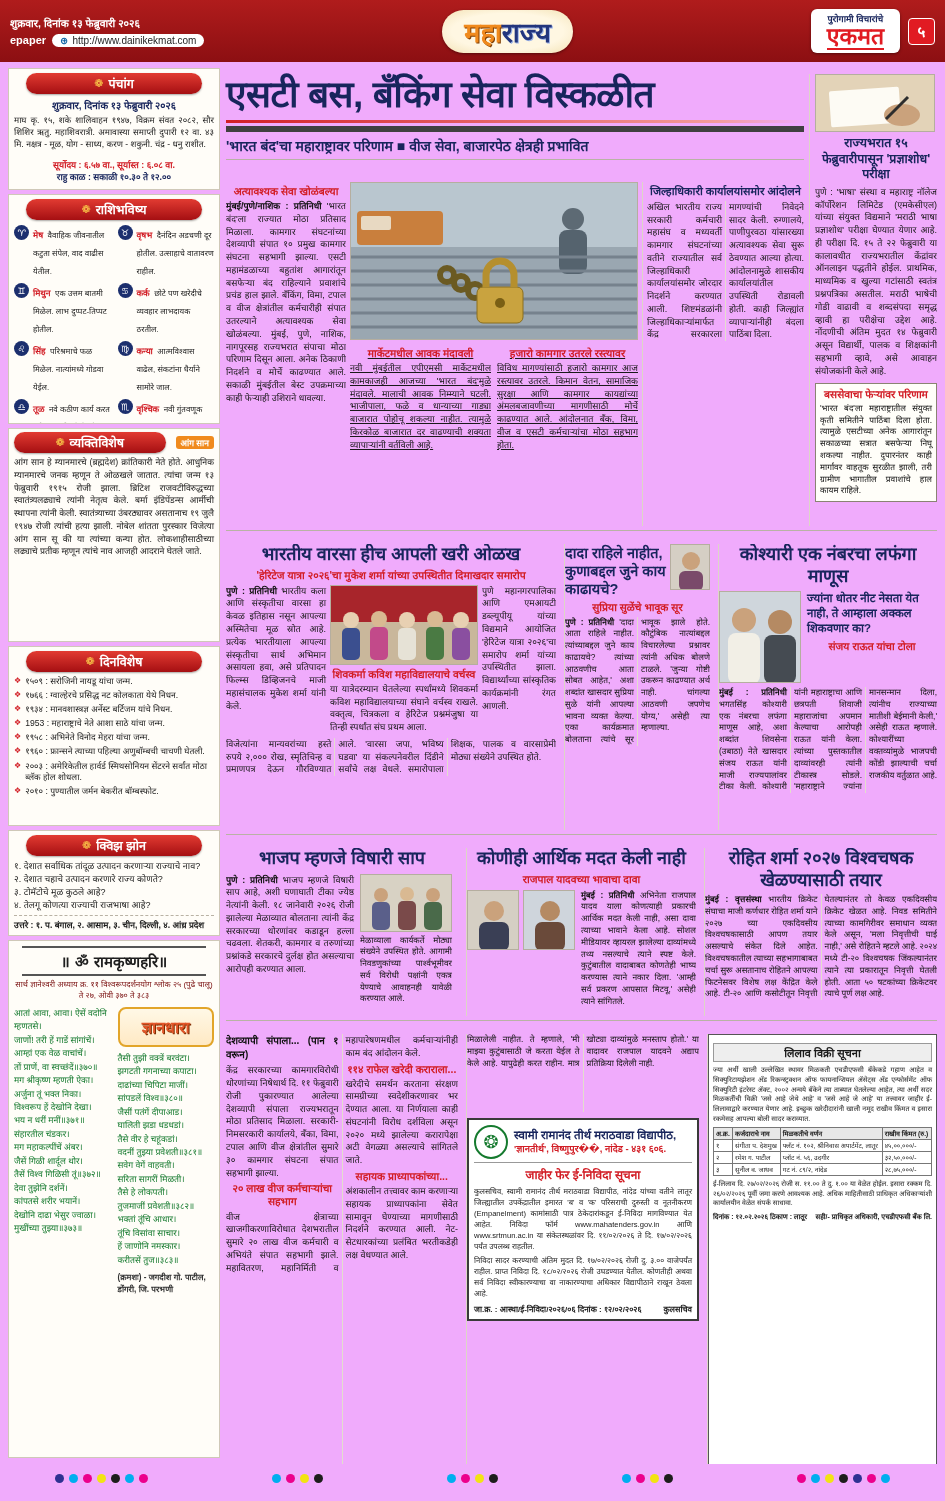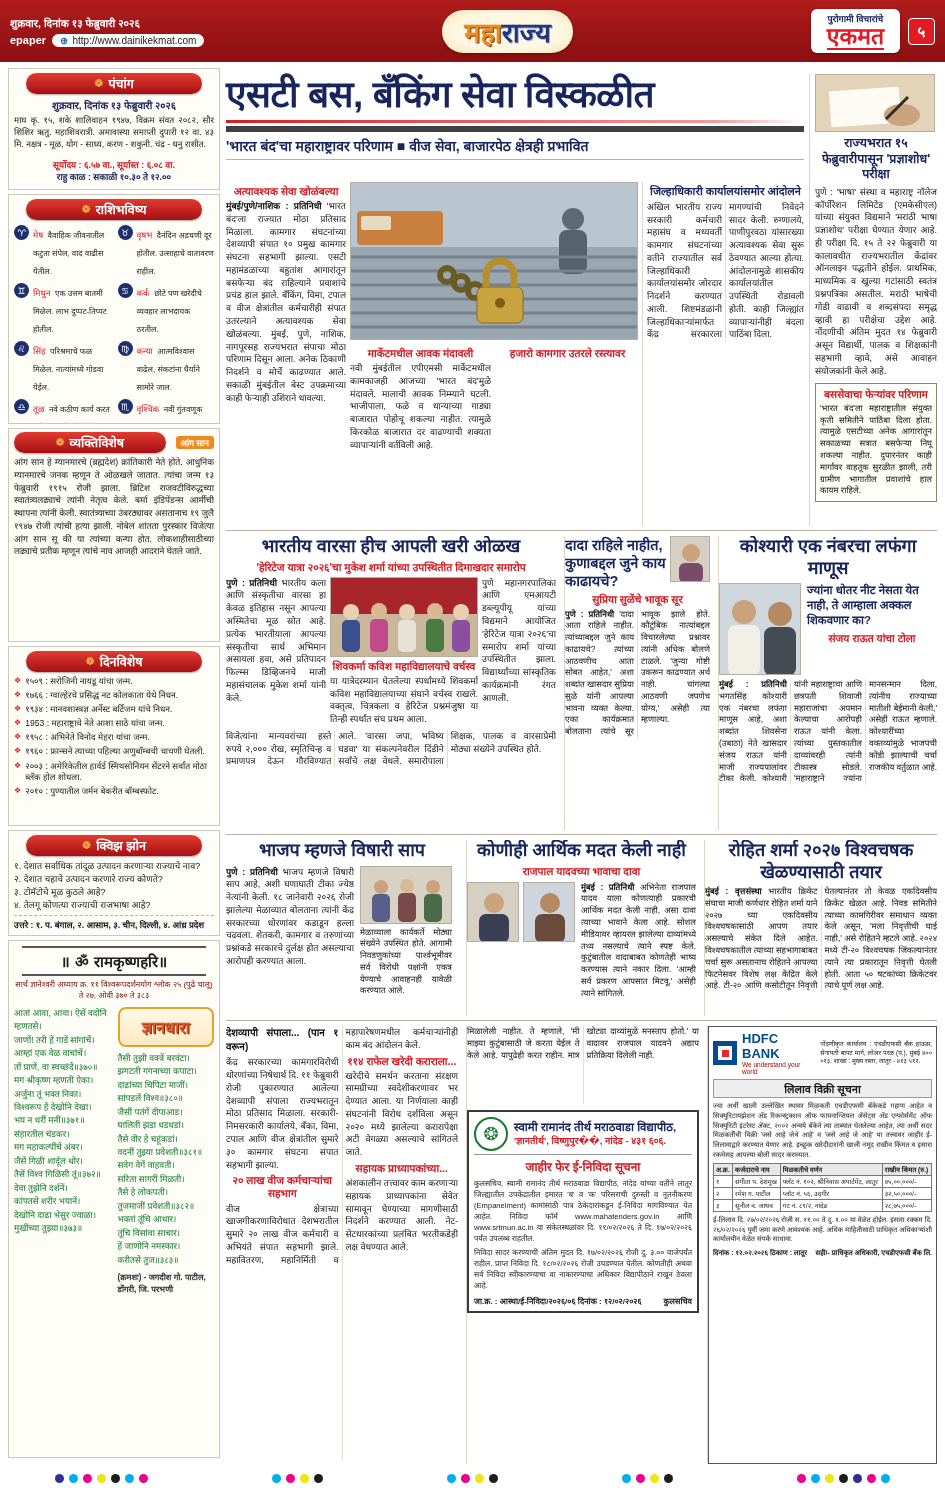--- a/index.html
+++ b/index.html
@@ -1,19 +1,19 @@
 <!DOCTYPE html>
 <html style="--brand_red: #d21e26; --navy: #18255c; --topbar_red: #9d1418; --green: #157a2e; --gold: #f5a623;"><head>
 <meta charset="utf-8">
 <title>Dainik Ekmat ePaper</title>
 <style>
 *{margin:0;padding:0;box-sizing:border-box;}
 :root{--brand_red:#d21e26;--navy:#18255c;--topbar_red:#9d1418;--green:#157a2e;--gold:#f5a623;}
 body{background:#d8d5cc;font-family:"Liberation Sans","DejaVu Sans",sans-serif;}
-.page{position:relative;width:945px;height:1501px;background:#ffffff;margin:0 auto;overflow:hidden;color:#1a1a1a;}
+.page{position:relative;width:945px;height:1501px;background:#f0abfc;margin:0 auto;overflow:hidden;color:#1a1a1a;}
 
 .topbar{position:absolute;left:0;top:0;width:945px;height:62px;background:linear-gradient(#b01c1c,#8c0f12);color:#fff;display:flex;align-items:center;justify-content:space-between;padding:0 10px;}
 .tb-left{display:flex;flex-direction:column;gap:4px;}
 .tb-date{font-size:10.5px;font-weight:bold;}
 .tb-epaper{display:flex;align-items:center;gap:6px;font-size:11px;font-weight:bold;}
 .url-pill{display:flex;align-items:center;gap:4px;background:#fff;color:#222;border-radius:10px;padding:1px 8px;font-size:10px;font-weight:normal;}
 .globe{color:#0b62a4;font-weight:bold;}
 .tb-center{background:radial-gradient(ellipse at center,#fff7e2 60%,#f3e2b5);border-radius:30px;padding:3px 22px;box-shadow:0 1px 3px rgba(0,0,0,.4);}
 .mh1{font-size:27px;font-weight:bold;color:#f08a1d;text-shadow:1px 1px 0 #7c3b00;}
 .mh2{font-size:27px;font-weight:bold;color:#23357d;text-shadow:1px 1px 0 #9db4e8;}
@@ -27,21 +27,21 @@
 .side-sec{border:1px solid #cfc8b8;background:#fffdf8;margin-bottom:4px;padding:3px 5px;overflow:hidden;}
 .sec-pill{display:flex;align-items:center;justify-content:center;gap:5px;background:linear-gradient(#e23b32,#a50f12);color:#fff;font-weight:bold;font-size:12.5px;border-radius:11px;height:21px;margin:1px 12px 4px;box-shadow:0 1px 2px rgba(0,0,0,.35);}
 .badge{color:#ffd84d;font-size:11px;}
 .pan-sub{font-size:10px;font-weight:bold;color:var(--navy);text-align:center;margin-bottom:2px;}
 .pan-body{font-size:8.6px;line-height:1.4;text-align:justify;}
 .pan-sun{font-size:8.8px;font-weight:bold;color:var(--brand_red);margin-top:9px;text-align:center;}
 .pan-rahu{font-size:8.8px;font-weight:bold;color:var(--navy);text-align:center;}
 .rashi-grid{display:grid;grid-template-columns:1fr 1fr;column-gap:7px;row-gap:4px;}
 .rashi-item{display:flex;gap:4px;}
 .z-icon{width:15px;height:15px;border-radius:50%;background:#1c2f6e;color:#fff;font-size:9px;display:flex;align-items:center;justify-content:center;flex:0 0 15px;margin-top:1px;}
-.rashi-sign{font-weight:normal;color:var(--brand_red);font-size:8.6px;}
+.rashi-sign{font-weight:bold;color:var(--brand_red);font-size:8.6px;}
 .rashi-body{font-size:8px;line-height:1.3;color:#222;}
 .vy-tag{position:absolute;display:inline-block;background:#f08a1d;color:#fff;font-size:8.5px;font-weight:bold;border-radius:3px;padding:1px 5px;margin-left:4px;}
 .vy-row{display:flex;justify-content:center;align-items:center;gap:6px;margin-bottom:3px;}
 .vy-body{font-size:8.8px;line-height:1.45;text-align:justify;}
 .din-item{display:flex;gap:4px;font-size:8.6px;line-height:1.35;margin-bottom:2.5px;}
 .din-bullet{color:var(--brand_red);font-size:8px;flex:0 0 auto;}
 .quiz-q{font-size:9px;line-height:1.45;}
 .quiz-ans{font-size:8.6px;font-weight:bold;margin-top:3px;border-top:1px dashed #b9b2a4;padding-top:3px;}
 .dnyan-title{font-family:"DejaVu Serif","Liberation Serif",serif;font-weight:bold;text-align:center;font-size:15px;color:#1d1d1d;border-top:2px solid #555;border-bottom:2px solid #555;padding:3px 0;margin:2px 8px 4px;}
 .dnyan-sub{font-size:8px;text-align:center;color:#7a1010;margin-bottom:5px;line-height:1.35;}
@@ -58,30 +58,30 @@
 .rule{height:3px;background:linear-gradient(90deg,#d21e26,#f49c9c 85%,transparent);margin:5px 0 3px;}
 .subhead{font-size:14px;font-weight:bold;color:var(--navy);border-top:6px solid #404040;border-bottom:1px solid #b9b2a4;padding:4px 0;}
 .body-sm{font-size:9px;line-height:1.42;text-align:justify;color:#141414;}
 .body-xs{font-size:8.4px;line-height:1.4;text-align:justify;color:#141414;}
 .kicker{font-weight:bold;color:var(--brand_red);font-size:10.5px;text-align:center;margin:3px 0 2px;line-height:1.25;}
 .kicker.navy{color:var(--navy);font-size:11px;}
 .dateline{font-weight:bold;color:#111;}
 .lead-head{position:absolute;left:0;top:6px;width:578px;}
 .lead-row{position:absolute;left:0;top:114px;width:578px;height:344px;display:flex;gap:4px;}
 .lead-col1{width:120px;overflow:hidden;}
-.lead-mid{width:288px;overflow:hidden;}
+.lead-mid{width:288px;overflow:hidden;text-decoration:underline;}
 .mid-cols{display:flex;gap:6px;margin-top:4px;}
 .mid-cols>div{flex:1;overflow:hidden;}
 .lead-col4{width:162px;overflow:hidden;border-left:1px solid #ddd6c6;padding-left:4px;}
 .pragya{position:absolute;right:0;top:6px;width:128px;height:452px;overflow:hidden;border-left:1px solid #ddd6c6;padding-left:5px;}
 .pragya-h{font-size:12.5px;font-weight:bold;color:var(--navy);line-height:1.25;text-align:center;margin:4px 0 3px;}
 .news-box{border:1px solid #8a8373;padding:4px;margin-top:6px;background:#fffef9;}
 .news-box .bt{color:var(--brand_red);font-weight:bold;text-align:center;font-size:10.5px;margin-bottom:2px;line-height:1.2;}
 .band{position:absolute;left:0;width:711px;border-top:1px solid #b9b2a4;padding-top:5px;display:flex;gap:8px;}
-.band>section{overflow:hidden;}
+.band>section{overflow:hidden;margin-top:8px;}
 .band>section+section{border-left:1px solid #ddd6c6;padding-left:0;}
 .band-mid{top:462px;height:300px;}
 .band-low{top:766px;height:182px;}
 .band-bot{top:952px;height:444px;}
 .secA{width:330px;}.secB{width:146px;}.secC{width:219px;}
 .secD{width:232px;}.secE{width:230px;}.secF{width:233px;}
 .secG{width:232px;}.secH{width:233px;}.secI{width:230px;}
 .a-row{display:flex;gap:4px;margin-top:3px;}
 .a-colL{width:100px;}.a-mid{width:148px;}.a-colR{width:74px;}
 .cols2{column-count:2;column-gap:7px;column-rule:1px solid #e3ddcd;}
@@ -382,20 +382,21 @@
             <circle cx="149" cy="120" r="5" fill="#7a5f14"></circle>
           </svg>
         </div>
         <div class="mid-cols">
           <div>
             <div class="kicker">मार्केटमधील आवक मंदावली</div>
             <p class="body-sm">नवी मुंबईतील एपीएमसी मार्केटमधील कामकाजही आजच्या 'भारत बंद'मुळे मंदावले. मालाची आवक निम्म्याने घटली. भाजीपाला, फळे व धान्याच्या गाड्या बाजारात पोहोचू शकल्या नाहीत. त्यामुळे किरकोळ बाजारात दर वाढण्याची शक्यता व्यापाऱ्यांनी वर्तविली आहे.</p>
           </div>
           <div>
             <div class="kicker">हजारो कामगार उतरले रस्त्यावर</div>
+            <p class="body-sm">विविध मागण्यांसाठी हजारो कामगार आज रस्त्यावर उतरले. किमान वेतन, सामाजिक सुरक्षा आणि कामगार कायद्यांच्या अंमलबजावणीच्या मागणीसाठी मोर्चे काढण्यात आले. आंदोलनात बँक, विमा, वीज व एसटी कर्मचाऱ्यांचा मोठा सहभाग होता.</p>
           </div>
         </div>
       </div>
       <div class="lead-col4">
         <div class="kicker navy">जिल्हाधिकारी कार्यालयांसमोर आंदोलने</div>
         <p class="body-sm cols2" style="column-count:2">अखिल भारतीय राज्य सरकारी कर्मचारी महासंघ व मध्यवर्ती कामगार संघटनांच्या वतीने राज्यातील सर्व जिल्हाधिकारी कार्यालयांसमोर जोरदार निदर्शने करण्यात आली. शिष्टमंडळांनी जिल्हाधिकाऱ्यांमार्फत केंद्र सरकारला मागण्यांची निवेदने सादर केली. रुग्णालये, पाणीपुरवठा यांसारख्या अत्यावश्यक सेवा सुरू ठेवण्यात आल्या होत्या. आंदोलनामुळे शासकीय कार्यालयांतील उपस्थिती रोडावली होती. काही जिल्ह्यांत व्यापाऱ्यांनीही बंदला पाठिंबा दिला.</p>
       </div>
     </div>
 
     <div class="pragya">
@@ -569,32 +570,20 @@
           <p class="t-body" style="margin-top:3px">निविदा सादर करण्याची अंतिम मुदत दि. १७/०२/२०२६ रोजी दु. ३.०० वाजेपर्यंत राहील. प्राप्त निविदा दि. १८/०२/२०२६ रोजी उघडण्यात येतील. कोणतीही अथवा सर्व निविदा स्वीकारण्याचा वा नाकारण्याचा अधिकार विद्यापीठाने राखून ठेवला आहे.</p>
           <div class="t-foot">
             <span>जा.क्र. : आस्था/ई-निविदा/२०२६/०६  दिनांक : १२/०२/२०२६</span>
             <span>कुलसचिव</span>
           </div>
         </div>
       </section>
 
       <section class="secI">
         <div class="hdfc">
-          <div class="h-top">
-            <div class="h-mark">
-                <span>
-                  <i></i>
-                </span>
-              </div>
-            <div>
-              <div class="h-brand">HDFC BANK</div>
-              <div style="font-size:6.5px;color:#a00">We understand your world</div>
-            </div>
-            <div class="h-addr">नोंदणीकृत कार्यालय : एचडीएफसी बँक हाऊस, सेनापती बापट मार्ग, लोअर परळ (प.), मुंबई ४०० ०१३. शाखा : मुख्य रस्ता, लातूर - ४१३ ५१२.</div>
-          </div>
           <div class="h-title">लिलाव विक्री सूचना</div>
           <p class="h-body">ज्या अर्थी खाली उल्लेखित स्थावर मिळकती एचडीएफसी बँकेकडे गहाण आहेत व सिक्युरिटायझेशन अँड रिकन्स्ट्रक्शन ऑफ फायनान्शियल ॲसेट्स अँड एन्फोर्समेंट ऑफ सिक्युरिटी इंटरेस्ट ॲक्ट, २००२ अन्वये बँकेने त्या ताब्यात घेतलेल्या आहेत, त्या अर्थी सदर मिळकतींची विक्री 'जसे आहे जेथे आहे' व 'जसे आहे जे आहे' या तत्त्वावर जाहीर ई-लिलावाद्वारे करण्यात येणार आहे. इच्छुक खरेदीदारांनी खाली नमूद राखीव किंमत व इसारा रकमेसह आपल्या बोली सादर कराव्यात.</p>
           <table class="h-table">
             <thead>
               <tr>
                   <th>अ.क्र.</th>
                   <th>कर्जदाराचे नाव</th>
                   <th>मिळकतीचे वर्णन</th>
                   <th>राखीव किंमत (रु.)</th>
                 </tr>

